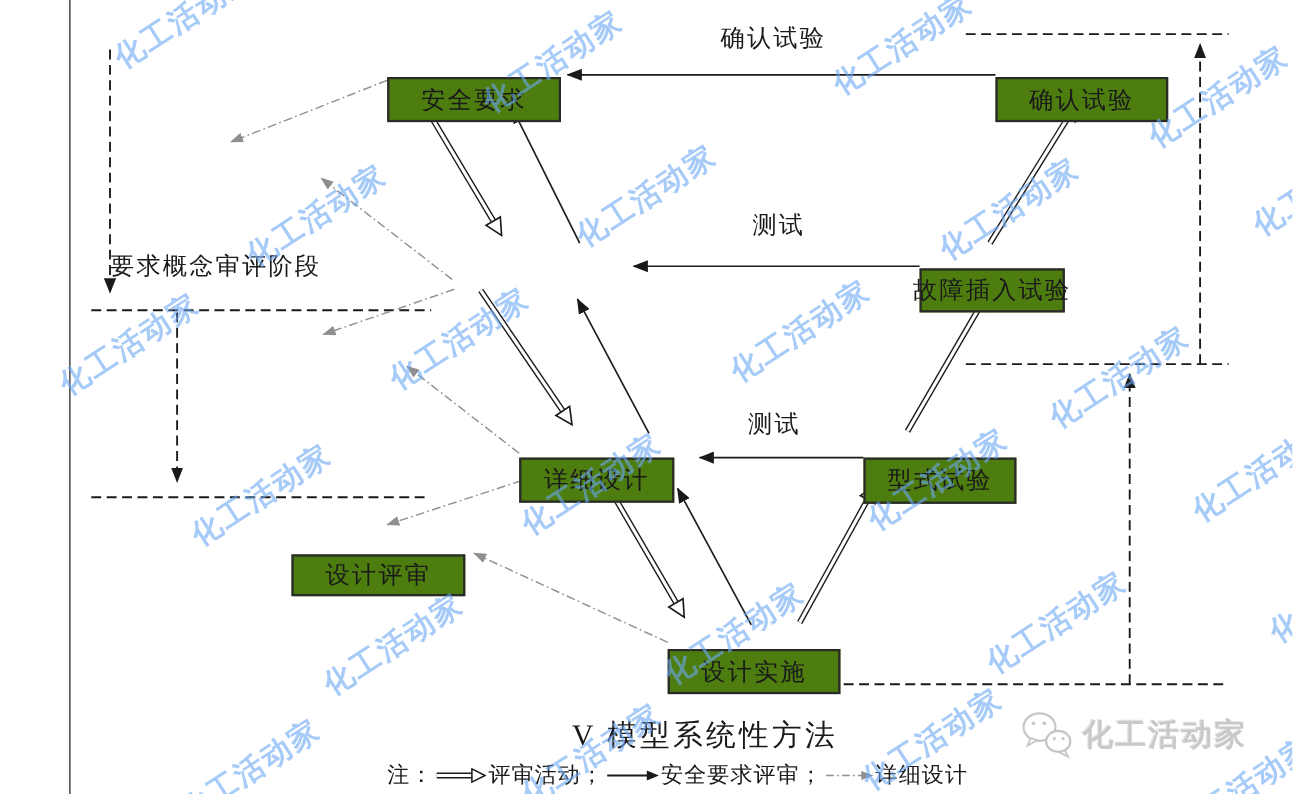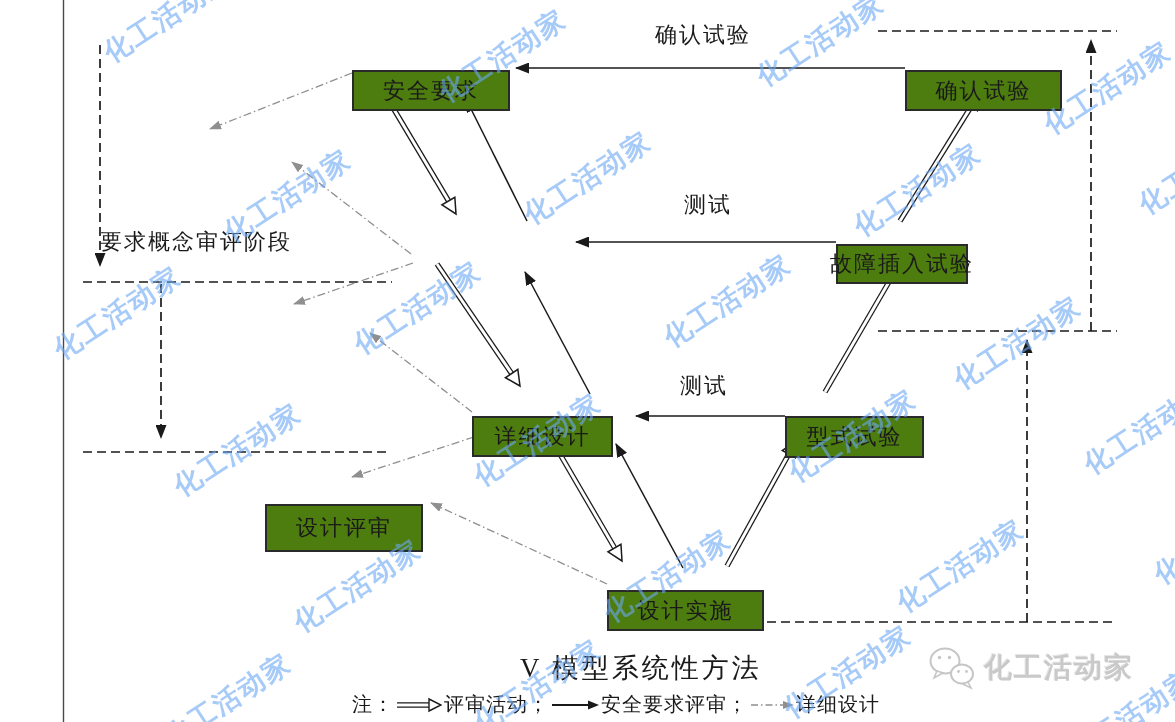--- a/index.html
+++ b/index.html
@@ -118,21 +118,21 @@
       <line x1="411" y1="254" x2="292" y2="162" marker-end="url(#mG)"></line>
       <line x1="413" y1="263" x2="294" y2="304" marker-end="url(#mG)"></line>
       <line x1="472" y1="412" x2="370" y2="333" marker-end="url(#mG)"></line>
       <line x1="474" y1="437" x2="352" y2="477" marker-end="url(#mG)"></line>
       <line x1="607" y1="584" x2="431" y2="503" marker-end="url(#mG)"></line>
     </g>
   </svg>
 
   <div class="box" style="left:352px;top:49px;width:158px;height:41px">安全要求</div>
   <div class="box" style="left:472px;top:395px;width:141px;height:41px">详细设计</div>
-  <div class="box" style="left:265px;top:483px;width:158px;height:48px">设计评审</div>
+  <div class="box" style="left:265px;top:483px;width:158px;height:38px">设计评审</div>
   <div class="box" style="left:607px;top:569px;width:157px;height:41px">设计实施</div>
   <div class="box" style="left:785px;top:395px;width:139px;height:42px">型式试验</div>
   <div class="box" style="left:836px;top:223px;width:132px;height:40px">故障插入试验</div>
   <div class="box" style="left:905px;top:49px;width:157px;height:41px">确认试验</div>
 
   <div class="flabel" style="left:655px;top:20px">确认试验</div>
   <div class="flabel" style="left:684px;top:190px">测试</div>
   <div class="flabel" style="left:680px;top:371px">测试</div>
   <div class="flabel" style="left:100px;top:227px">要求概念审评阶段</div>
 

